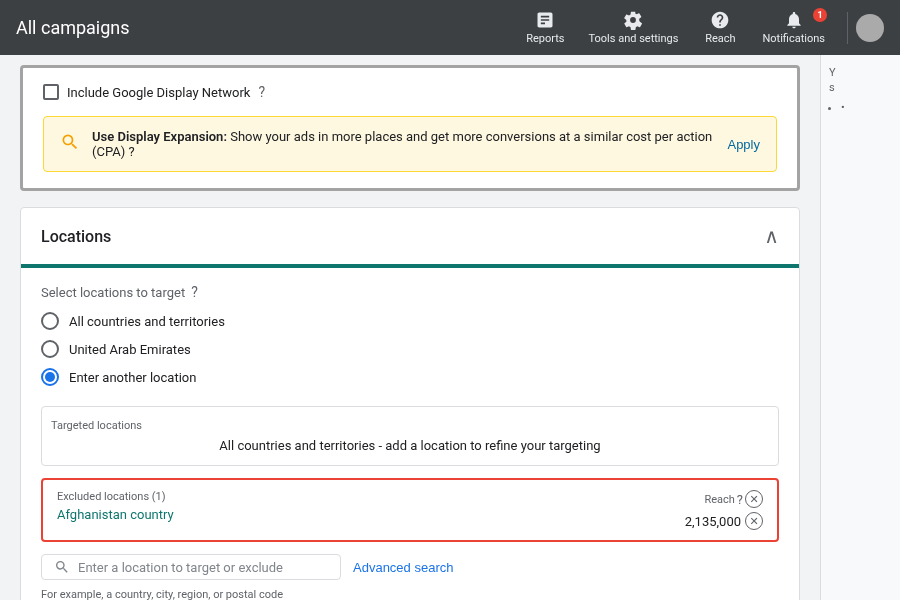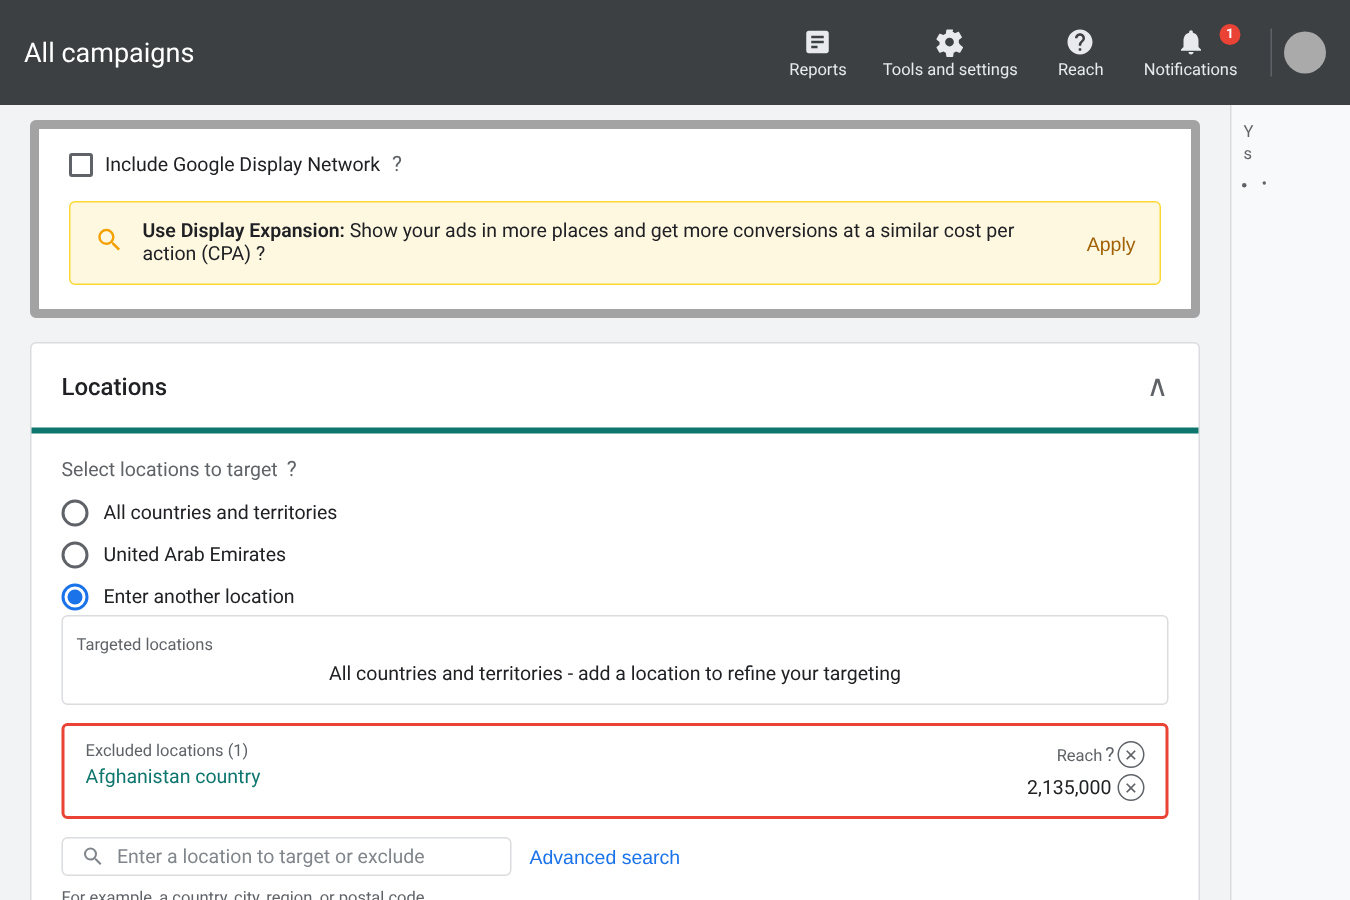--- a/index.html
+++ b/index.html
@@ -8,21 +8,21 @@
       background: #f1f3f4;
       width: 900px;
       height: 600px;
       overflow: hidden;
       position: relative;
     }
 
     
     .top-nav {
       background: #3c4043;
-      height: 70px;
+      height: 55px;
       display: flex;
       align-items: center;
       padding: 0 16px;
       position: relative;
     }
     .top-nav-title {
       color: #fff;
       font-size: 18px;
       font-weight: 400;
       flex: 1;
@@ -98,21 +98,21 @@
       border-left: 1px solid #dadce0;
       padding: 10px 8px;
       font-size: 11px;
       color: #5f6368;
     }
 
     
     .card {
       background: #fff;
       border-radius: 4px;
-      border: 6px solid #a3a3a3;
+      border: 3px solid #a3a3a3;
       margin-bottom: 16px;
       margin-top: 10px;
     }
     .card-inner {
       padding: 16px 20px;
     }
 
     .checkbox-row {
       display: flex;
       align-items: center;
@@ -149,21 +149,21 @@
       color: #f4a100;
       font-size: 18px;
     }
     .banner-text {
       flex: 1;
       font-size: 13px;
       color: #202124;
     }
     .banner-text strong { font-weight: 600; }
     .banner-apply-btn {
-      color: #a16207;
+      color: #0369a1;
       font-size: 13px;
       font-weight: 500;
       cursor: pointer;
       white-space: nowrap;
       background: none;
       border: none;
     }
 
     
     .locations-card {
@@ -190,21 +190,21 @@
 
     .select-locations-label {
       font-size: 13px;
       color: #5f6368;
       margin-bottom: 12px;
       display: flex;
       align-items: center;
       gap: 6px;
     }
 
-    .radio-group { display: flex; flex-direction: column; gap: 10px; margin-bottom: 3px; }
+    .radio-group { display: flex; flex-direction: column; gap: 10px; margin-bottom: 20px; }
     .radio-option {
       display: flex;
       align-items: center;
       gap: 10px;
       font-size: 13px;
       color: #202124;
       cursor: pointer;
     }
     .radio-circle {
       width: 18px;

